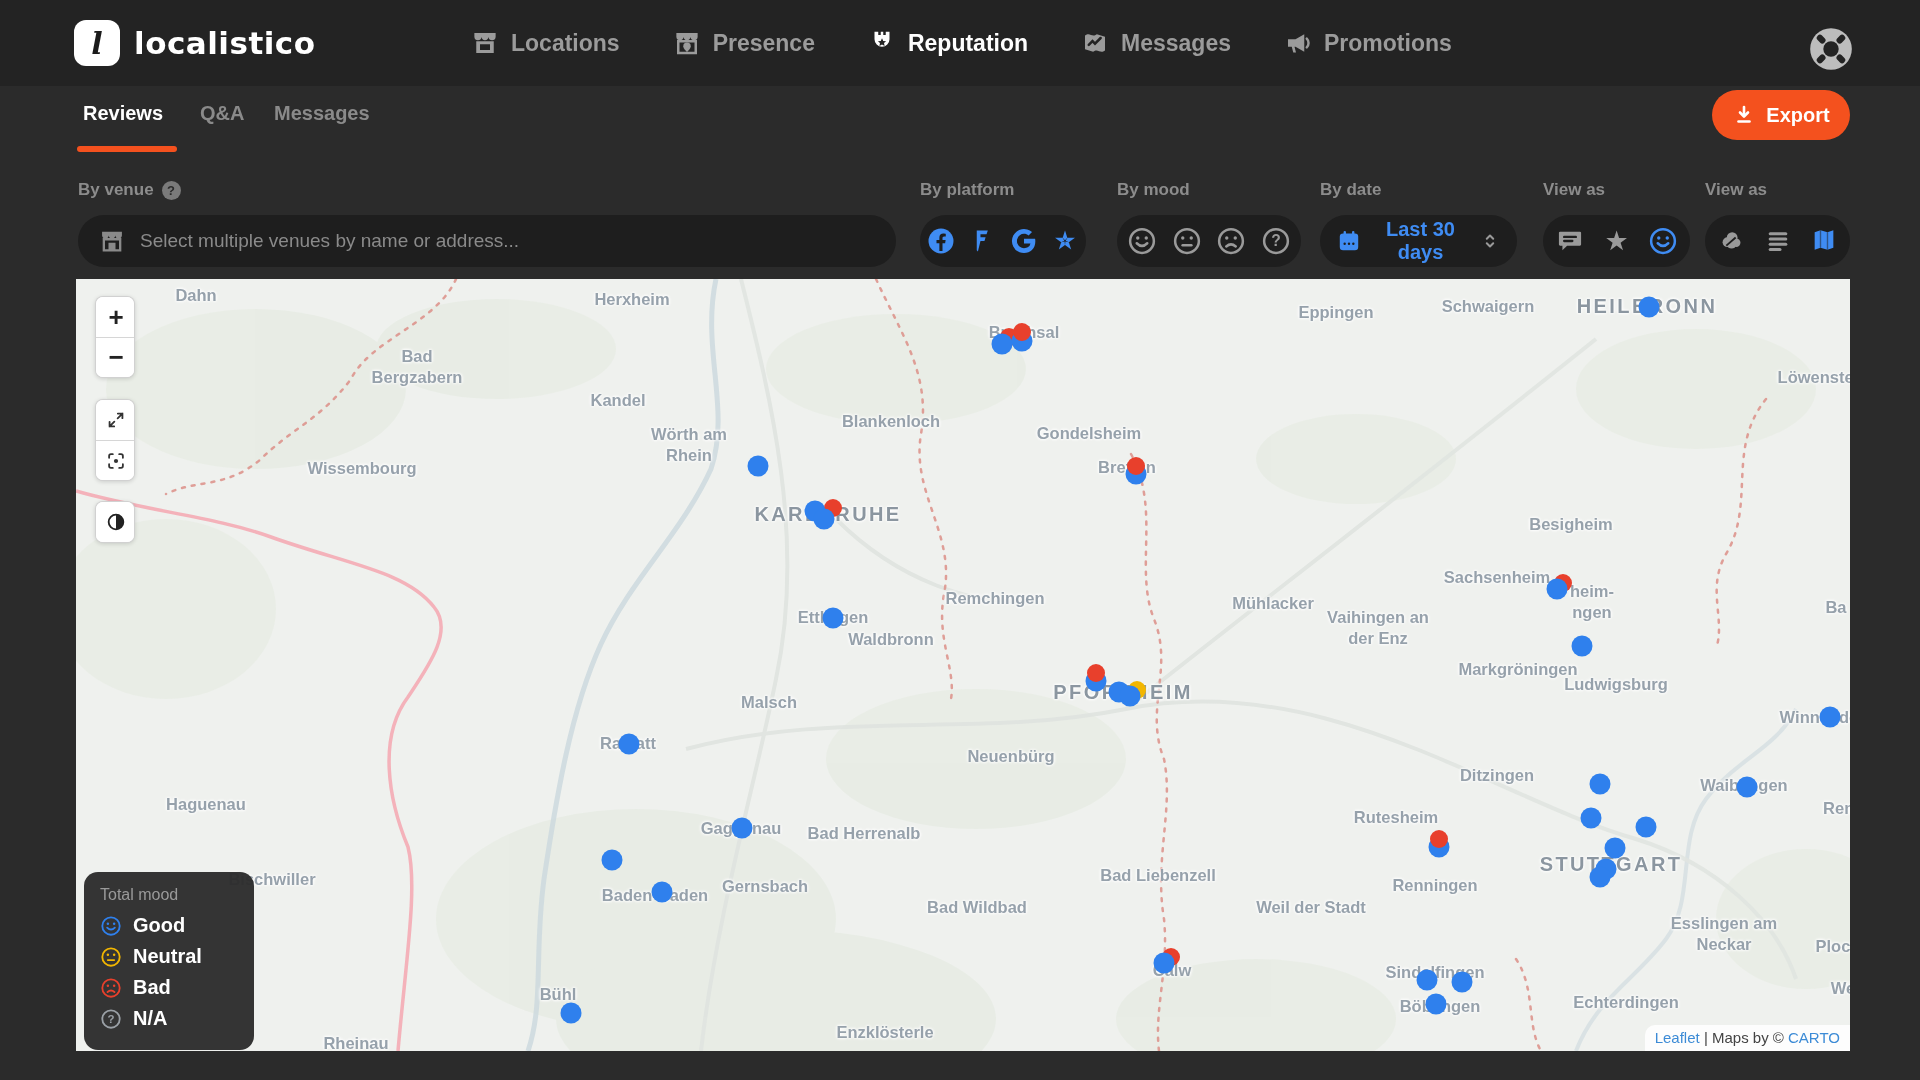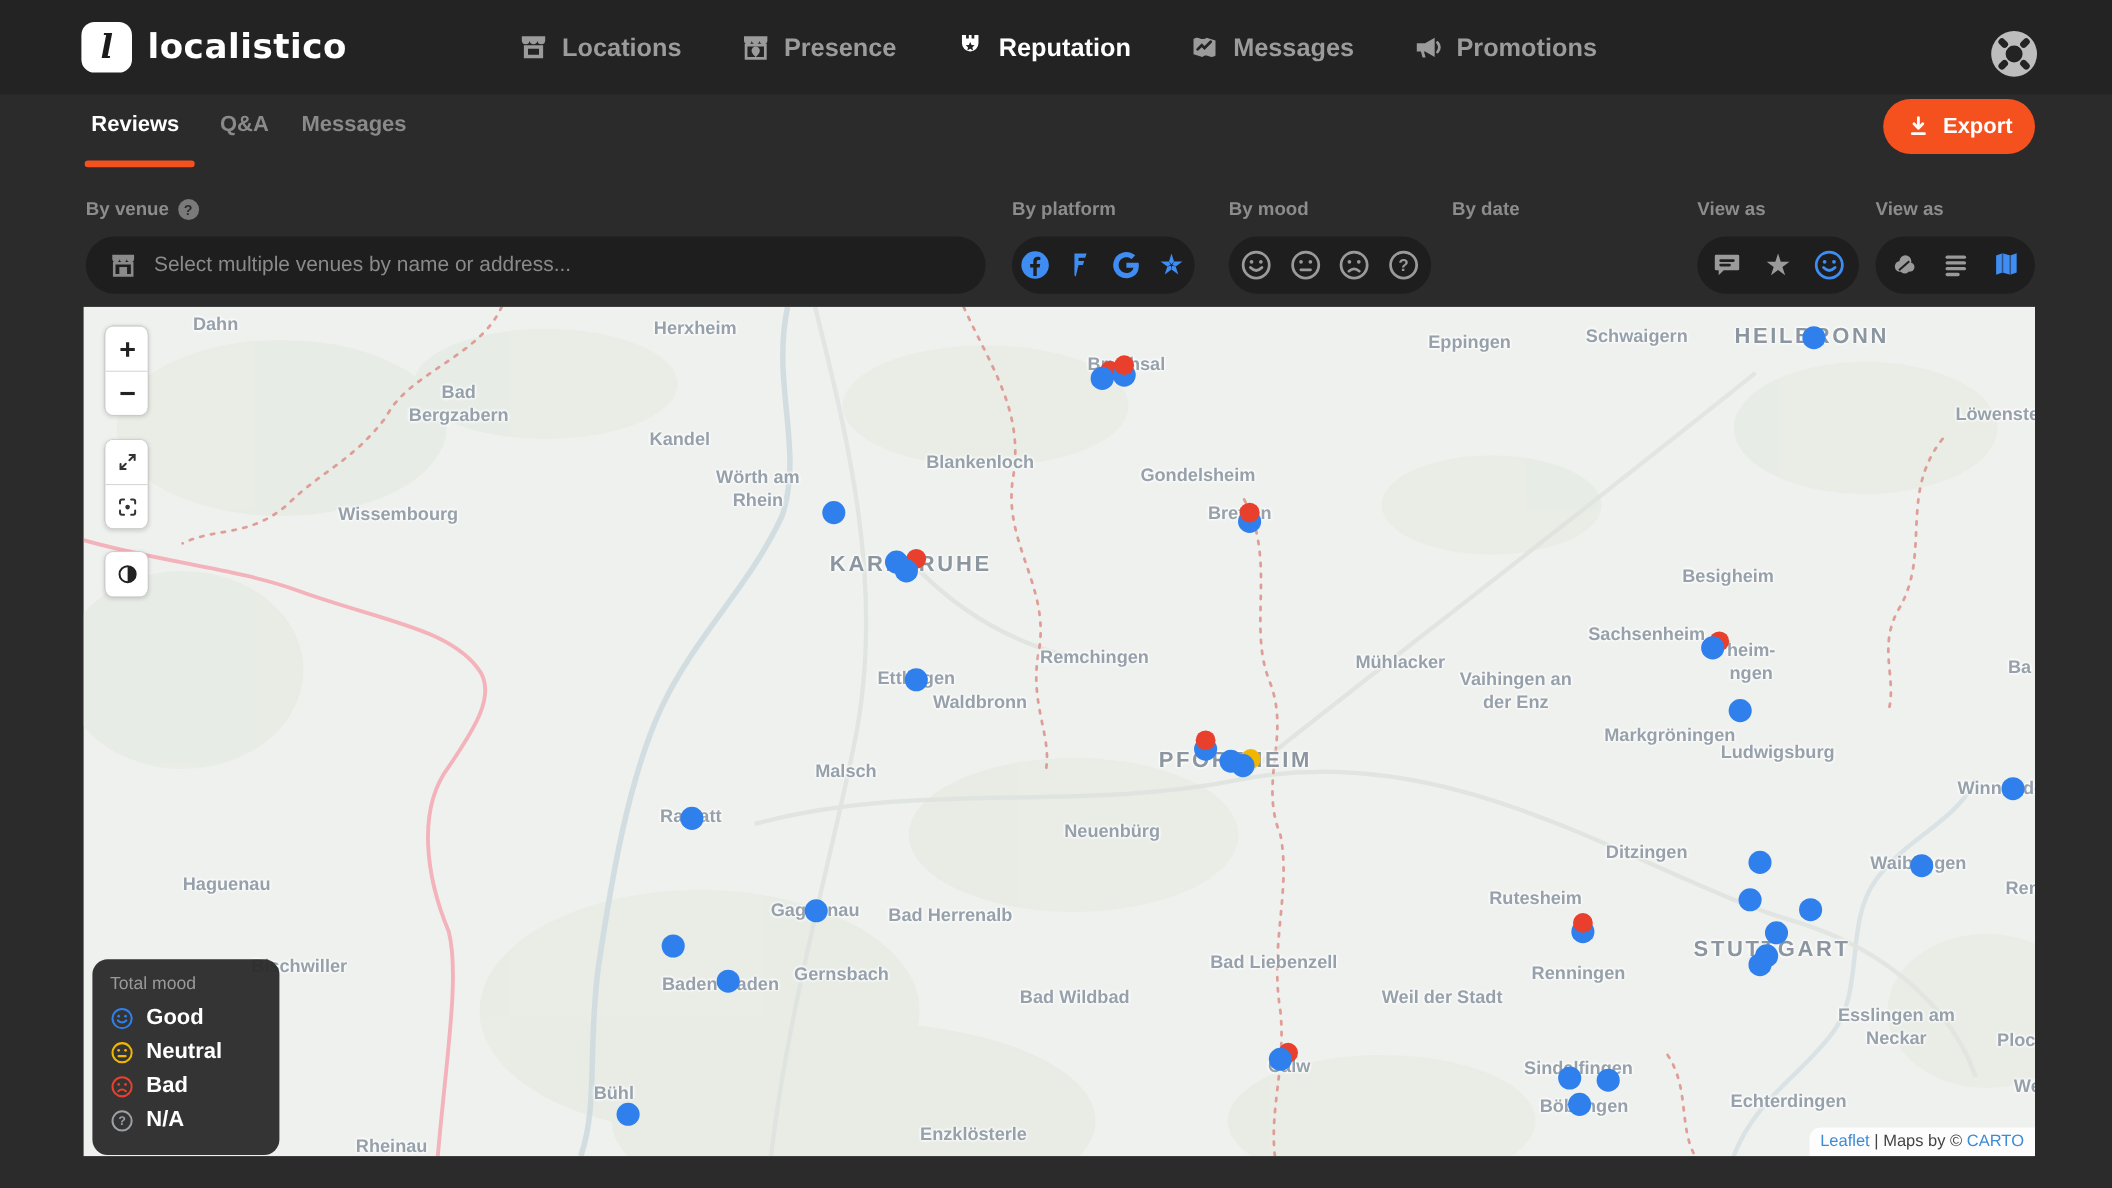--- a/index.html
+++ b/index.html
@@ -279,20 +279,35 @@
     </div>
     <div class="icon-btn">
       <svg viewBox="0 0 24 24" width="30" height="30" color="#9a9a9a">
           <use href="#sym-question"></use>
         </svg>
     </div>
   </div>
 
   <div class="f-label" style="left:1320px">
     <span>By date</span>
+  </div>
+  <div class="pill date-box">
+    <svg viewBox="0 0 24 24" width="26" height="26">
+      <rect x="3.5" y="5" width="17" height="15.5" rx="3" fill="#3f8cf3"></rect>
+      <rect x="7" y="2.8" width="2.2" height="4" rx="1" fill="#3f8cf3"></rect>
+      <rect x="14.8" y="2.8" width="2.2" height="4" rx="1" fill="#3f8cf3"></rect>
+      <circle cx="8" cy="14.5" r="1.1" fill="#1e1e1e"></circle>
+      <circle cx="12" cy="14.5" r="1.1" fill="#1e1e1e"></circle>
+      <circle cx="16" cy="14.5" r="1.1" fill="#1e1e1e"></circle>
+    </svg>
+    <span class="date-text">Last 30 days</span>
+    <svg viewBox="0 0 24 24" width="22" height="22">
+      <path d="M8.5 9.5L12 6l3.5 3.5" fill="none" stroke="#9a9a9a" stroke-width="2.2" stroke-linecap="round" stroke-linejoin="round"></path>
+      <path d="M8.5 14.5L12 18l3.5-3.5" fill="none" stroke="#9a9a9a" stroke-width="2.2" stroke-linecap="round" stroke-linejoin="round"></path>
+    </svg>
   </div>
 
   <div class="f-label" style="left:1543px">
     <span>View as</span>
   </div>
   <div class="pill view1-box">
     <div class="icon-btn">
       <svg viewBox="0 0 24 24" width="28" height="28">
         <path d="M3.5 4h17a1 1 0 0 1 1 1v10a1 1 0 0 1-1 1h-11l-4 4v-4h-2a1 1 0 0 1-1-1V5a1 1 0 0 1 1-1z" fill="#9a9a9a"></path>
         <path d="M7 8.5h10M7 12h7" stroke="#1e1e1e" stroke-width="2" stroke-linecap="round"></path>

